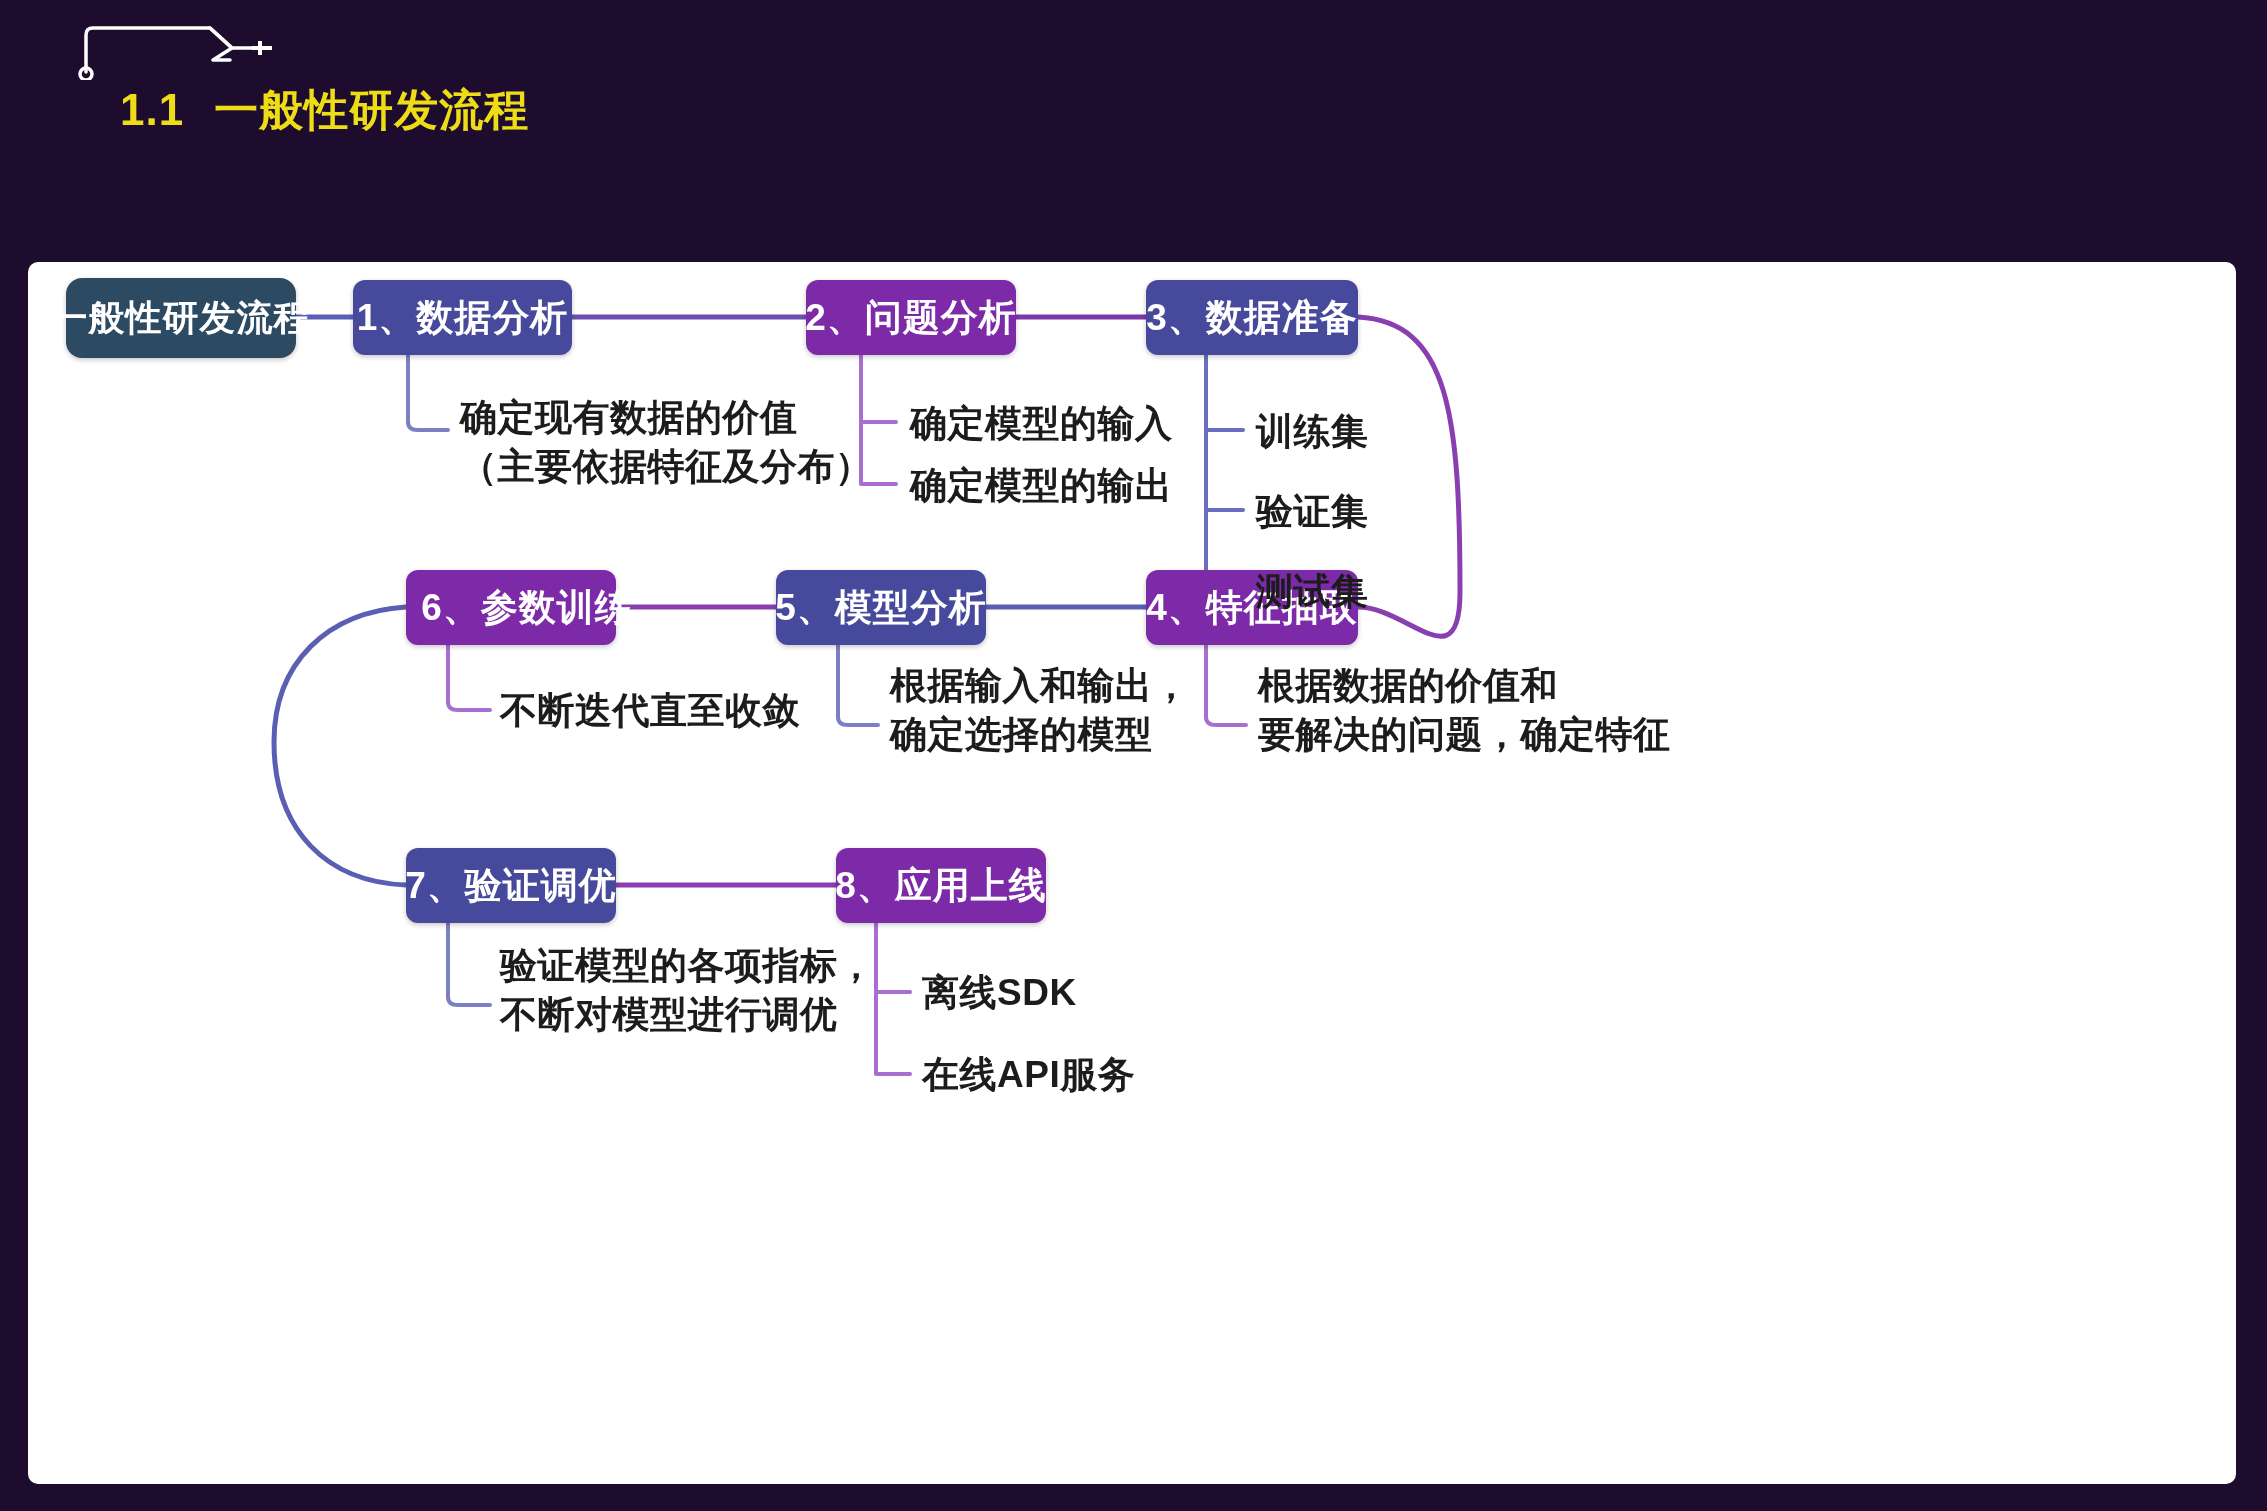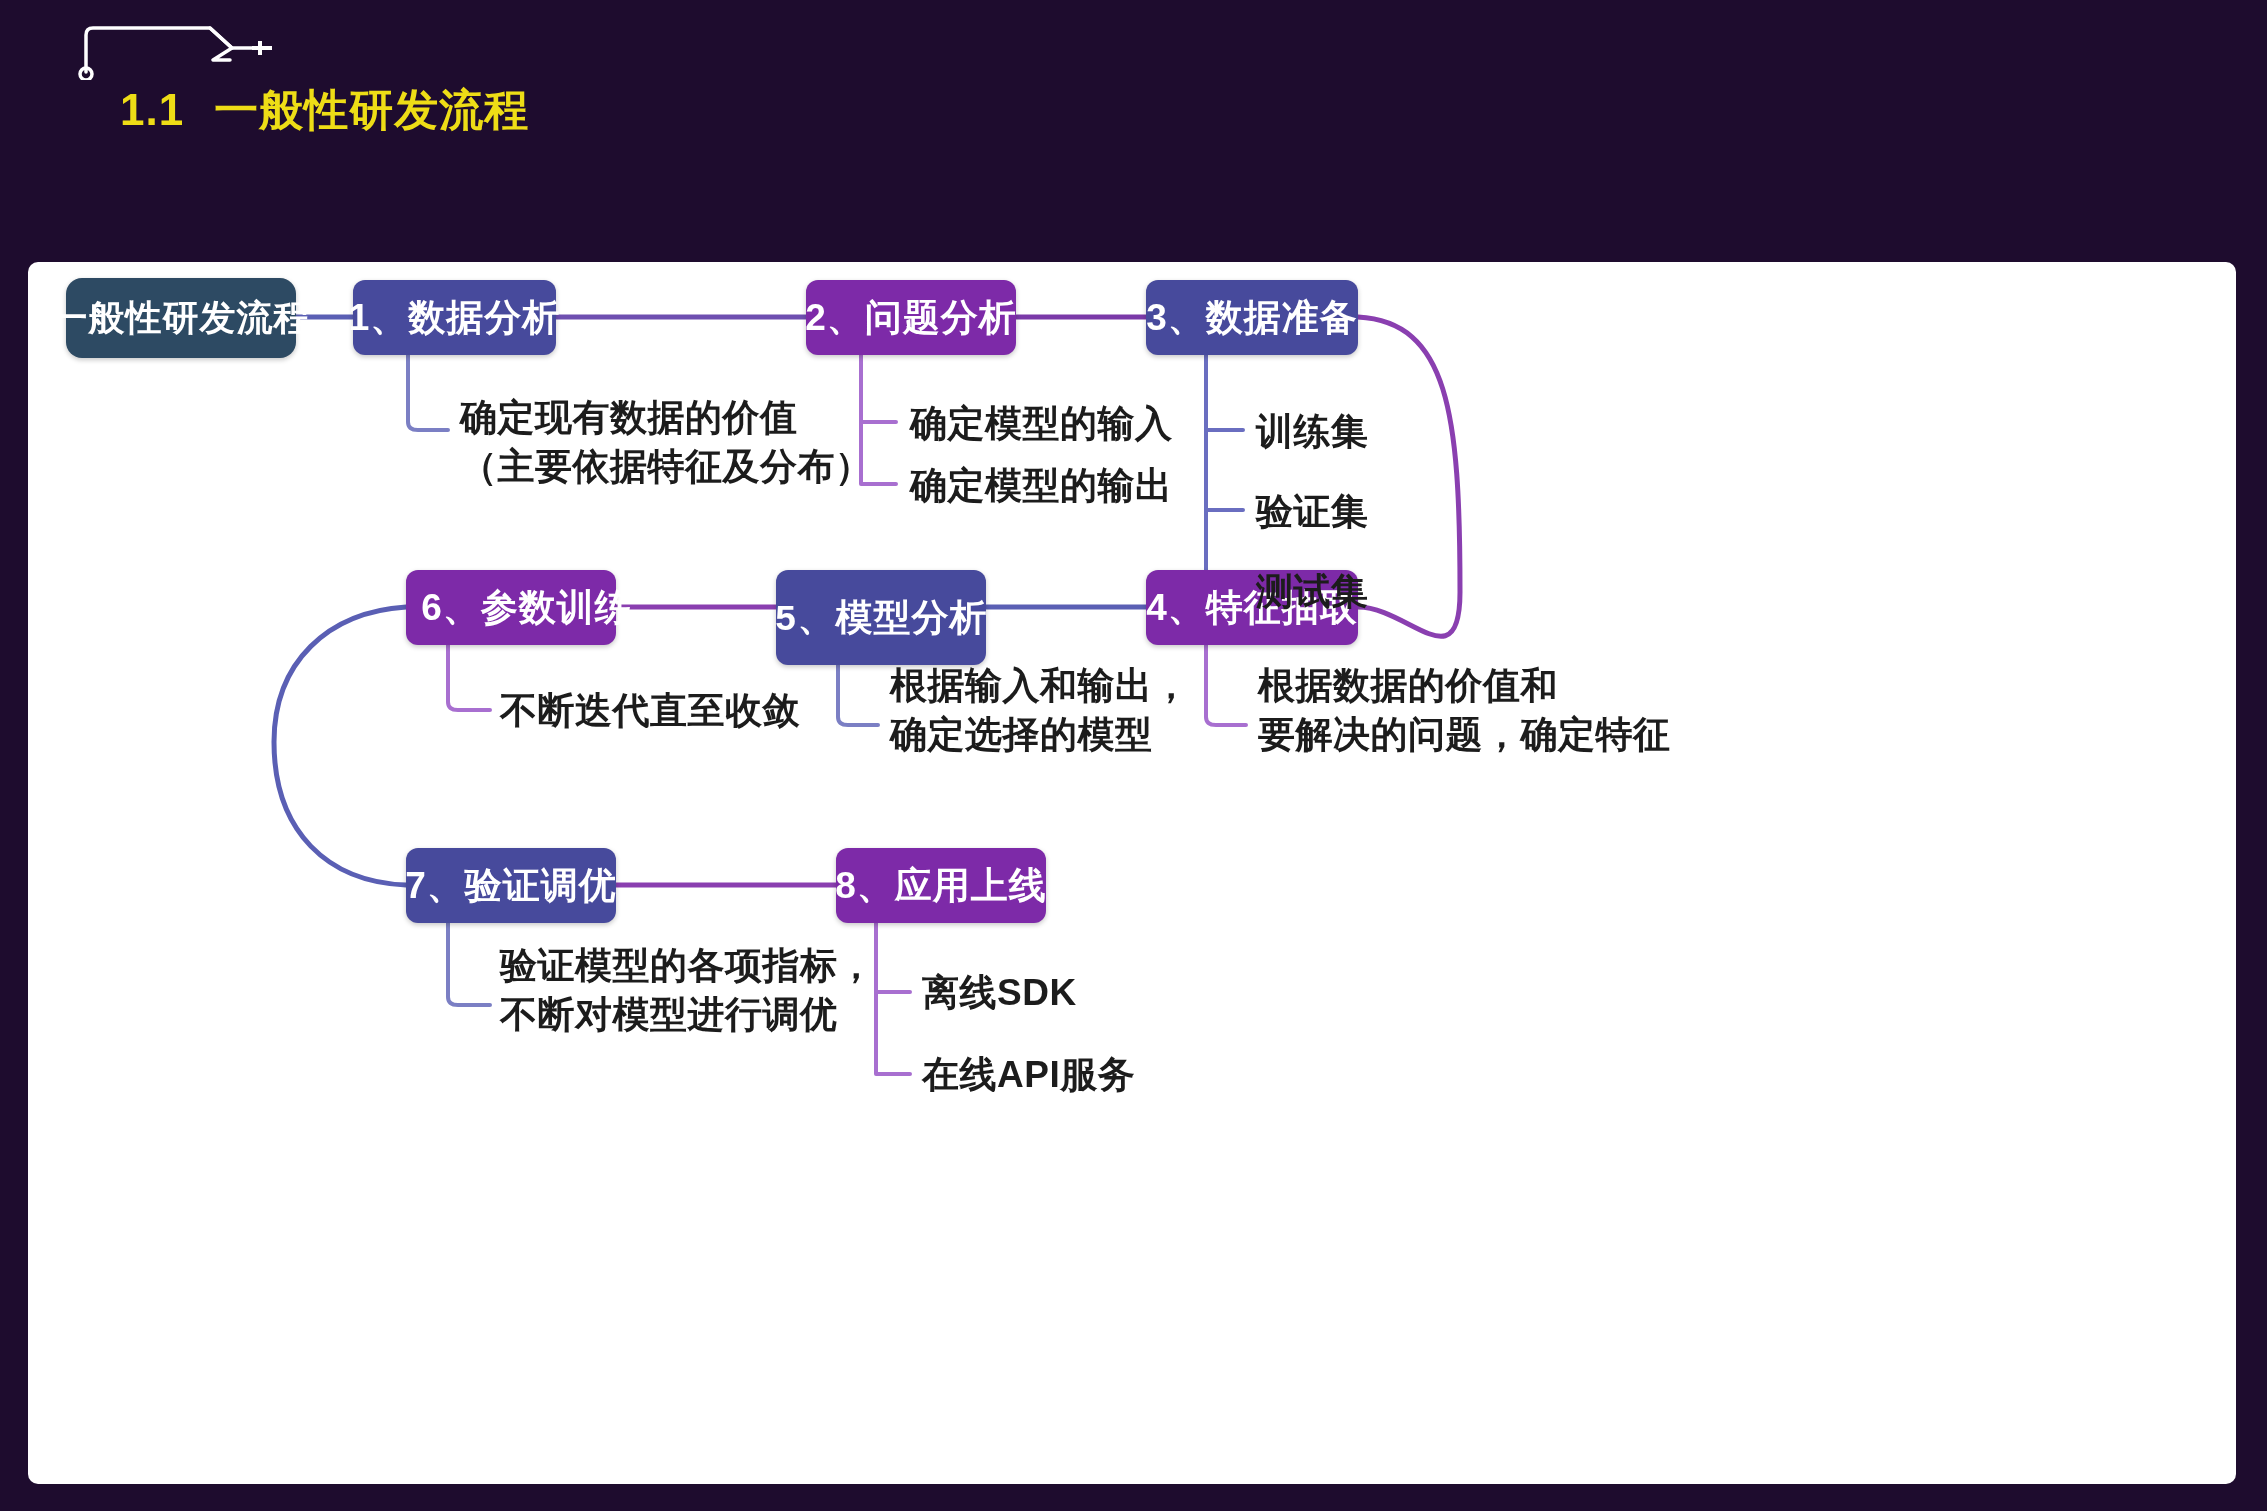--- a/index.html
+++ b/index.html
@@ -145,37 +145,37 @@
 
         <path d="M848 650 L848 730 L882 730
                  M848 730 L848 812 L882 812" stroke="#a86fd0" stroke-width="4"></path>
       </g>
     </svg>
 
     <div class="node root" style="left:38px; top:16px; width:230px; height:80px;">
       <span>一般性研发流程</span>
     </div>
 
-    <div class="node indigo" style="left:325px; top:18px; width:203px; height:75px;">
+    <div class="node indigo" style="left:325px; top:18px; width:219px; height:75px;">
       <span>1、数据分析</span>
     </div>
 
     <div class="node violet" style="left:778px; top:18px; width:210px; height:75px;">
       <span>2、问题分析</span>
     </div>
 
     <div class="node indigo" style="left:1118px; top:18px; width:212px; height:75px;">
       <span>3、数据准备</span>
     </div>
 
     <div class="node violet" style="left:1118px; top:308px; width:212px; height:75px;">
       <span>4、特征抽取</span>
     </div>
 
-    <div class="node indigo" style="left:748px; top:308px; width:210px; height:95px;font-family:Liberation Mono, monospace;">
+    <div class="node indigo" style="left:748px; top:308px; width:210px; height:75px;">
       <span>5、模型分析</span>
     </div>
 
     <div class="node violet" style="left:378px; top:308px; width:210px; height:75px;padding-left:32px;">
       <span>6、参数训练</span>
     </div>
 
     <div class="node indigo" style="left:378px; top:586px; width:210px; height:75px;">
       <span>7、验证调优</span>
     </div>

